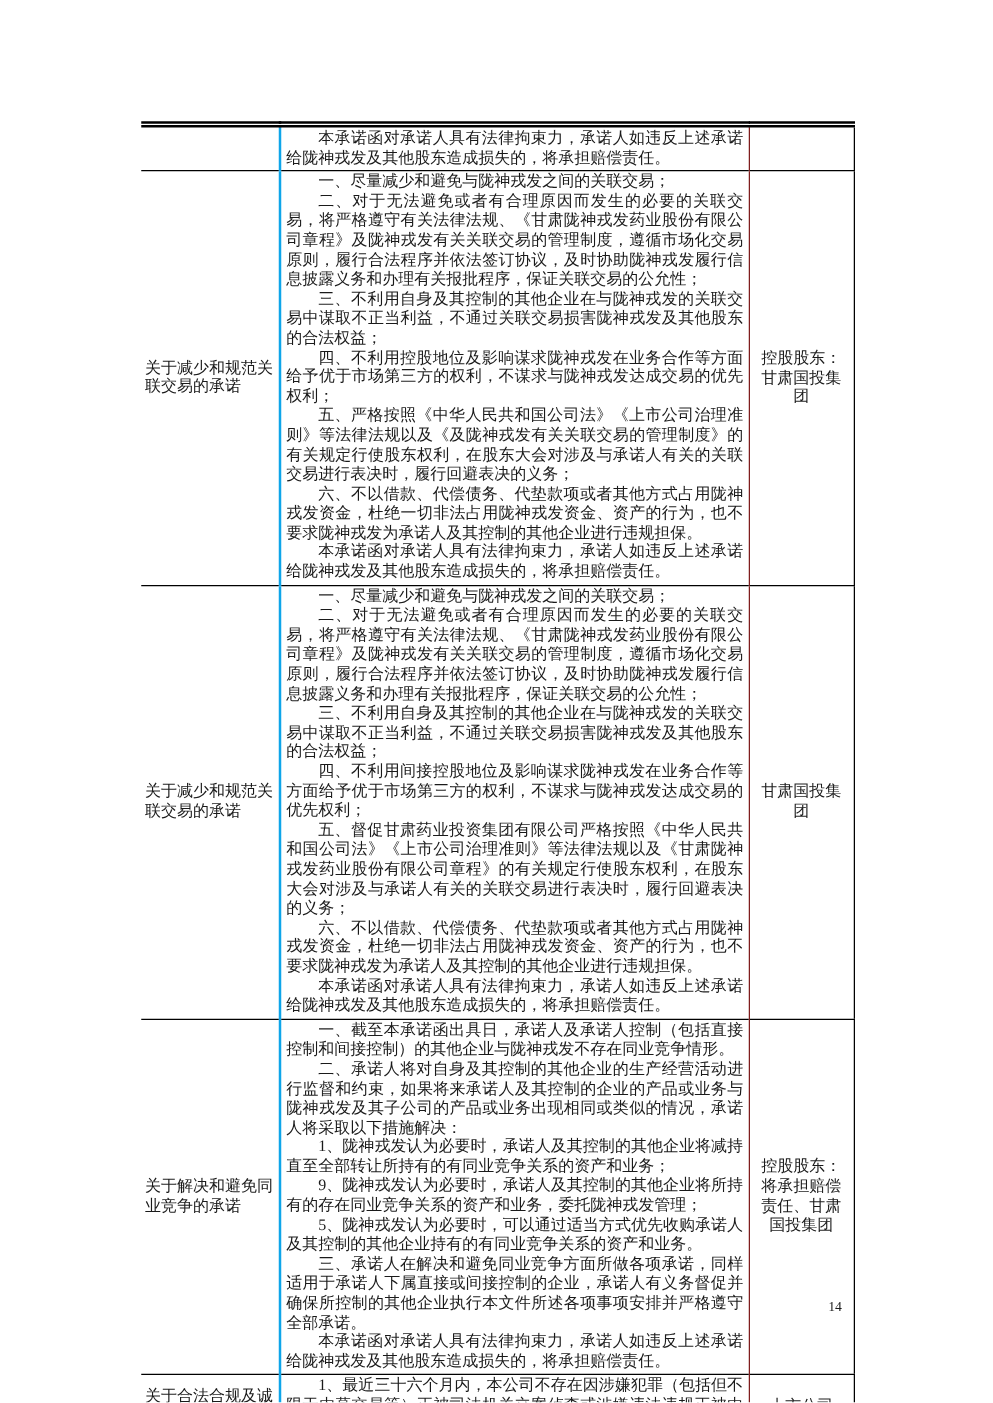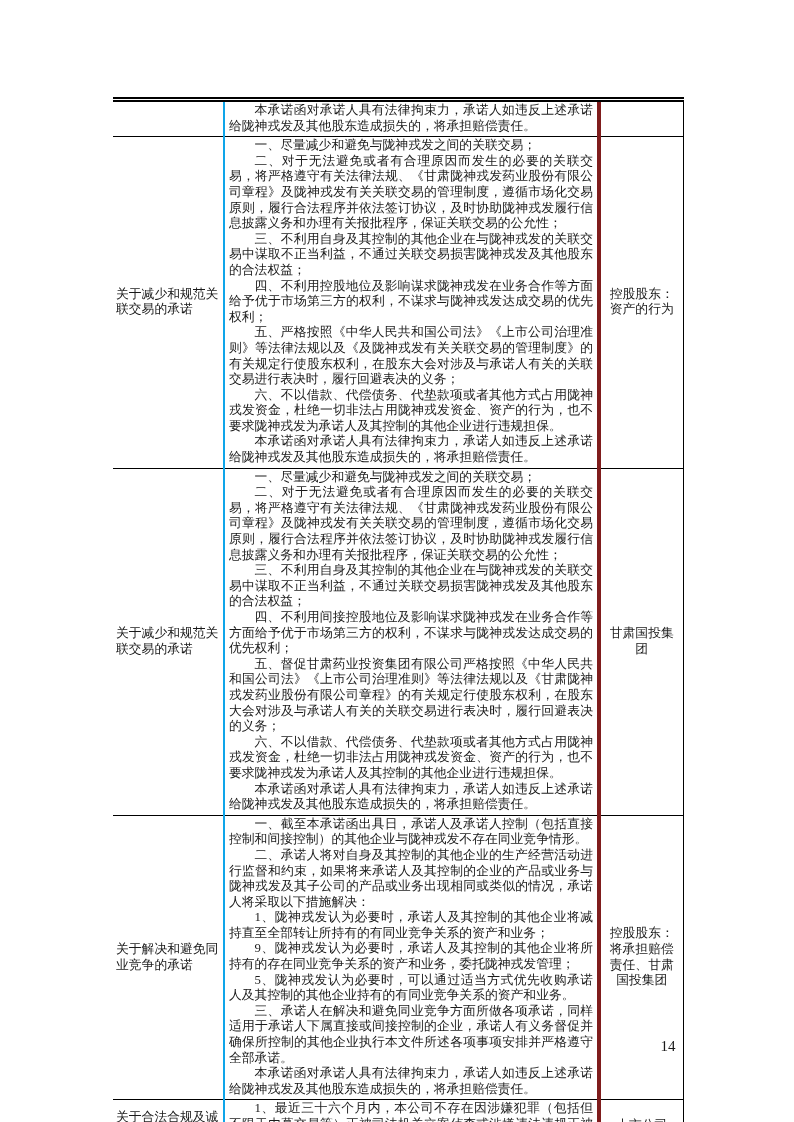--- a/index.html
+++ b/index.html
@@ -34,40 +34,40 @@
     vertical-align: middle;
   }
   td.label-cell {
     width: 111px;
     border-right: 2px solid #0ea5e9;
     text-align: left;
     padding: 2px 3px;
   }
   td.content-cell {
     width: 375px;
-    border-right: 4px solid #7f1d1d;
+    border-right: 1px solid #7f1d1d;
     vertical-align: top;
     padding: 1px 4px 2px 4px;
   }
   td.party-cell {
     width: 84px;
     text-align: center;
     padding: 2px 8px;
   }
   td.content-cell p {
     text-indent: 2em;
     text-align: justify;
     text-justify: inter-character;
   }
   .page-number {
     position: absolute;
     left: 652px; top: 1039px;
     width: 32px;
     text-align: center;
-    font-size: 15px;
+    font-size: 11px;
     line-height: 15px;
   }
 </style>
 </head>
 <body>
 
 <div class="page">
   <table class="doc-table">
     <tbody>
         <tr>
@@ -81,21 +81,21 @@
           <td class="label-cell">关于减少和规范关联交易的承诺</td>
           <td class="content-cell">
             <p>一、尽量减少和避免与陇神戎发之间的关联交易；</p>
             <p>二、对于无法避免或者有合理原因而发生的必要的关联交易，将严格遵守有关法律法规、《甘肃陇神戎发药业股份有限公司章程》及陇神戎发有关关联交易的管理制度，遵循市场化交易原则，履行合法程序并依法签订协议，及时协助陇神戎发履行信息披露义务和办理有关报批程序，保证关联交易的公允性；</p>
             <p>三、不利用自身及其控制的其他企业在与陇神戎发的关联交易中谋取不正当利益，不通过关联交易损害陇神戎发及其他股东的合法权益；</p>
             <p>四、不利用控股地位及影响谋求陇神戎发在业务合作等方面给予优于市场第三方的权利，不谋求与陇神戎发达成交易的优先权利；</p>
             <p>五、严格按照《中华人民共和国公司法》《上市公司治理准则》等法律法规以及《及陇神戎发有关关联交易的管理制度》的有关规定行使股东权利，在股东大会对涉及与承诺人有关的关联交易进行表决时，履行回避表决的义务；</p>
             <p>六、不以借款、代偿债务、代垫款项或者其他方式占用陇神戎发资金，杜绝一切非法占用陇神戎发资金、资产的行为，也不要求陇神戎发为承诺人及其控制的其他企业进行违规担保。</p>
             <p>本承诺函对承诺人具有法律拘束力，承诺人如违反上述承诺给陇神戎发及其他股东造成损失的，将承担赔偿责任。</p>
           </td>
-          <td class="party-cell">控股股东：资产的行为</td>
+          <td class="party-cell">控股股东：甘肃国投集团</td>
         </tr>
         <tr>
           <td class="label-cell">关于减少和规范关联交易的承诺</td>
           <td class="content-cell">
             <p>一、尽量减少和避免与陇神戎发之间的关联交易；</p>
             <p>二、对于无法避免或者有合理原因而发生的必要的关联交易，将严格遵守有关法律法规、《甘肃陇神戎发药业股份有限公司章程》及陇神戎发有关关联交易的管理制度，遵循市场化交易原则，履行合法程序并依法签订协议，及时协助陇神戎发履行信息披露义务和办理有关报批程序，保证关联交易的公允性；</p>
             <p>三、不利用自身及其控制的其他企业在与陇神戎发的关联交易中谋取不正当利益，不通过关联交易损害陇神戎发及其他股东的合法权益；</p>
             <p>四、不利用间接控股地位及影响谋求陇神戎发在业务合作等方面给予优于市场第三方的权利，不谋求与陇神戎发达成交易的优先权利；</p>
             <p>五、督促甘肃药业投资集团有限公司严格按照《中华人民共和国公司法》《上市公司治理准则》等法律法规以及《甘肃陇神戎发药业股份有限公司章程》的有关规定行使股东权利，在股东大会对涉及与承诺人有关的关联交易进行表决时，履行回避表决的义务；</p>
             <p>六、不以借款、代偿债务、代垫款项或者其他方式占用陇神戎发资金，杜绝一切非法占用陇神戎发资金、资产的行为，也不要求陇神戎发为承诺人及其控制的其他企业进行违规担保。</p>

